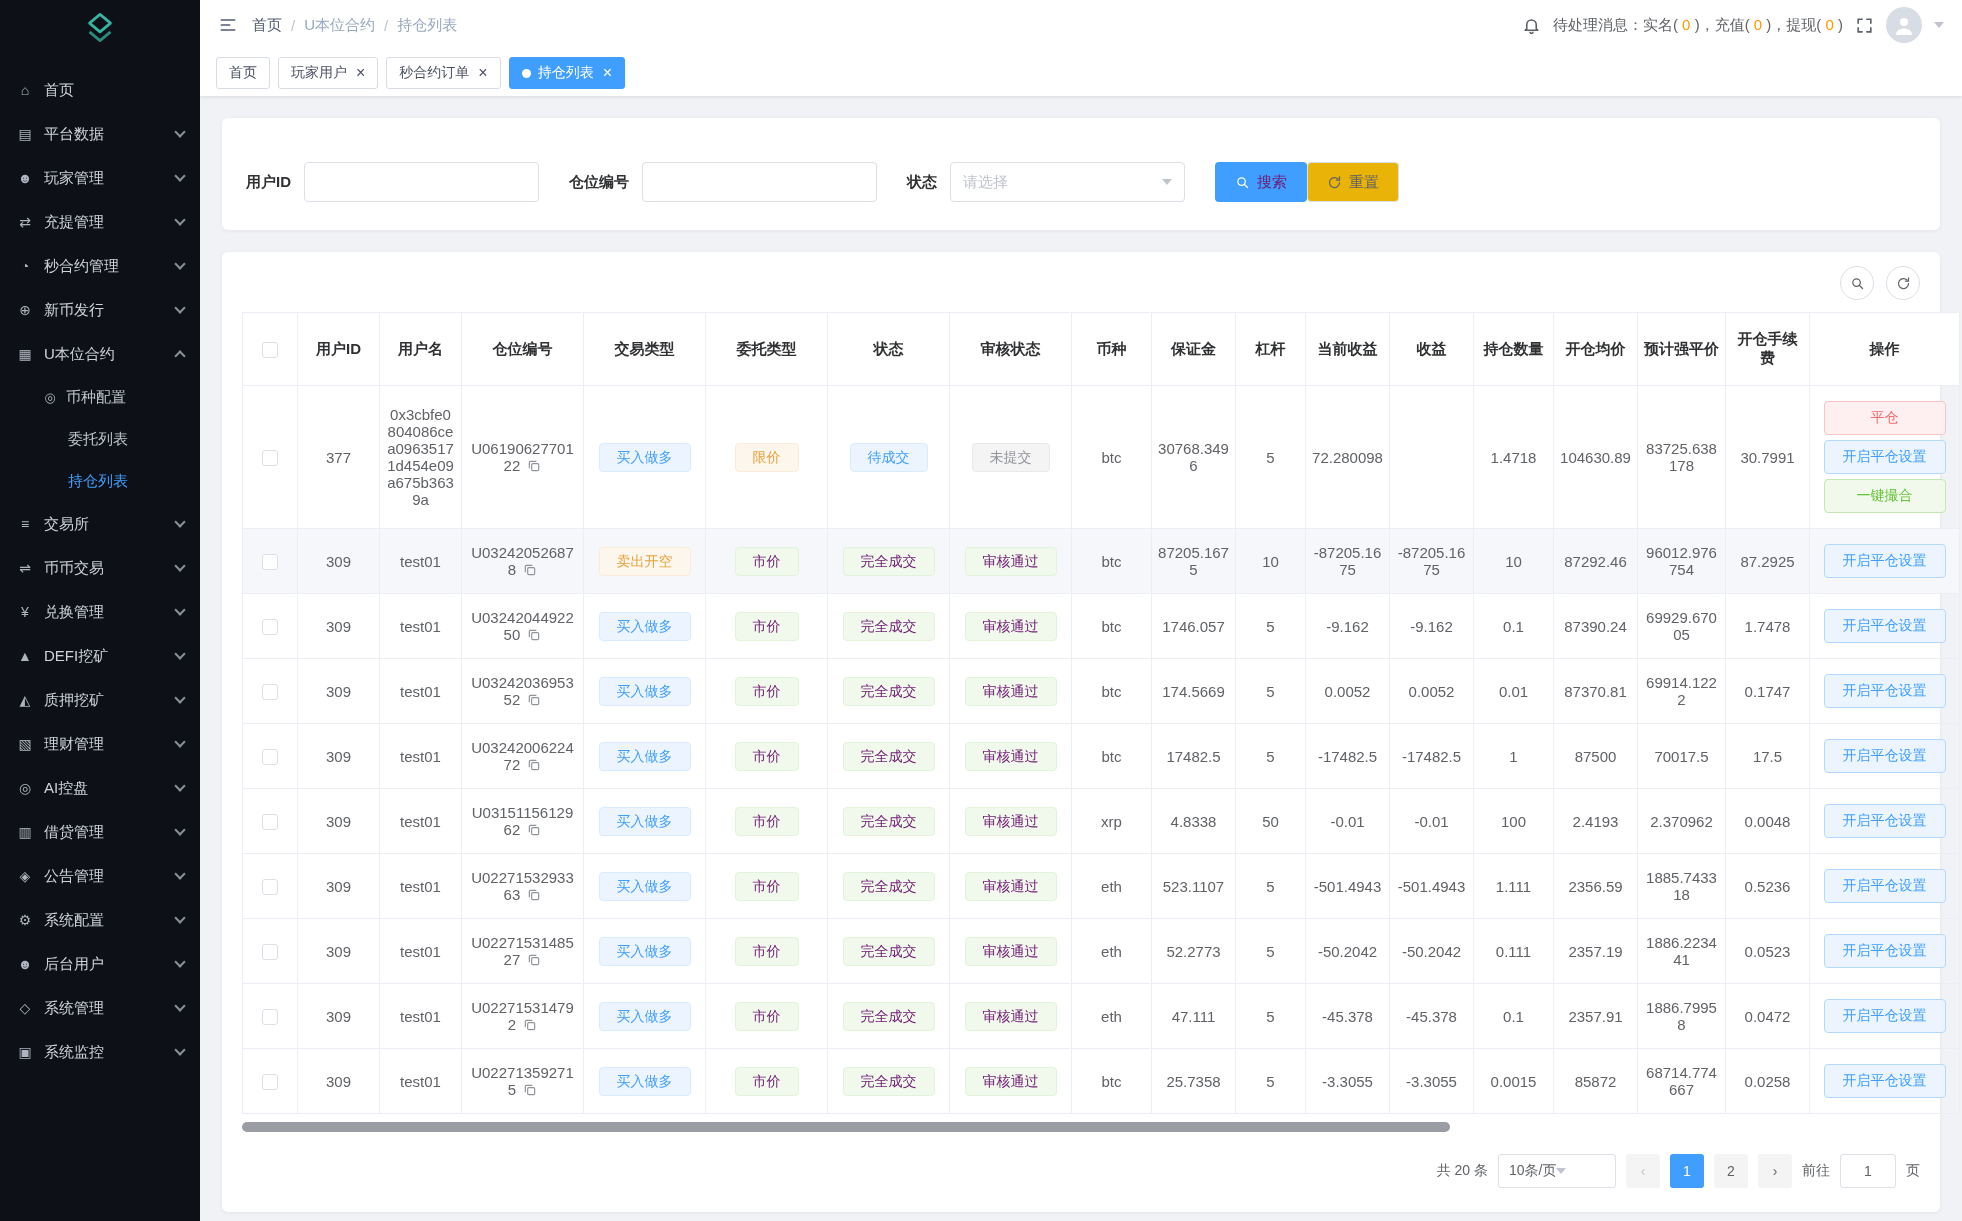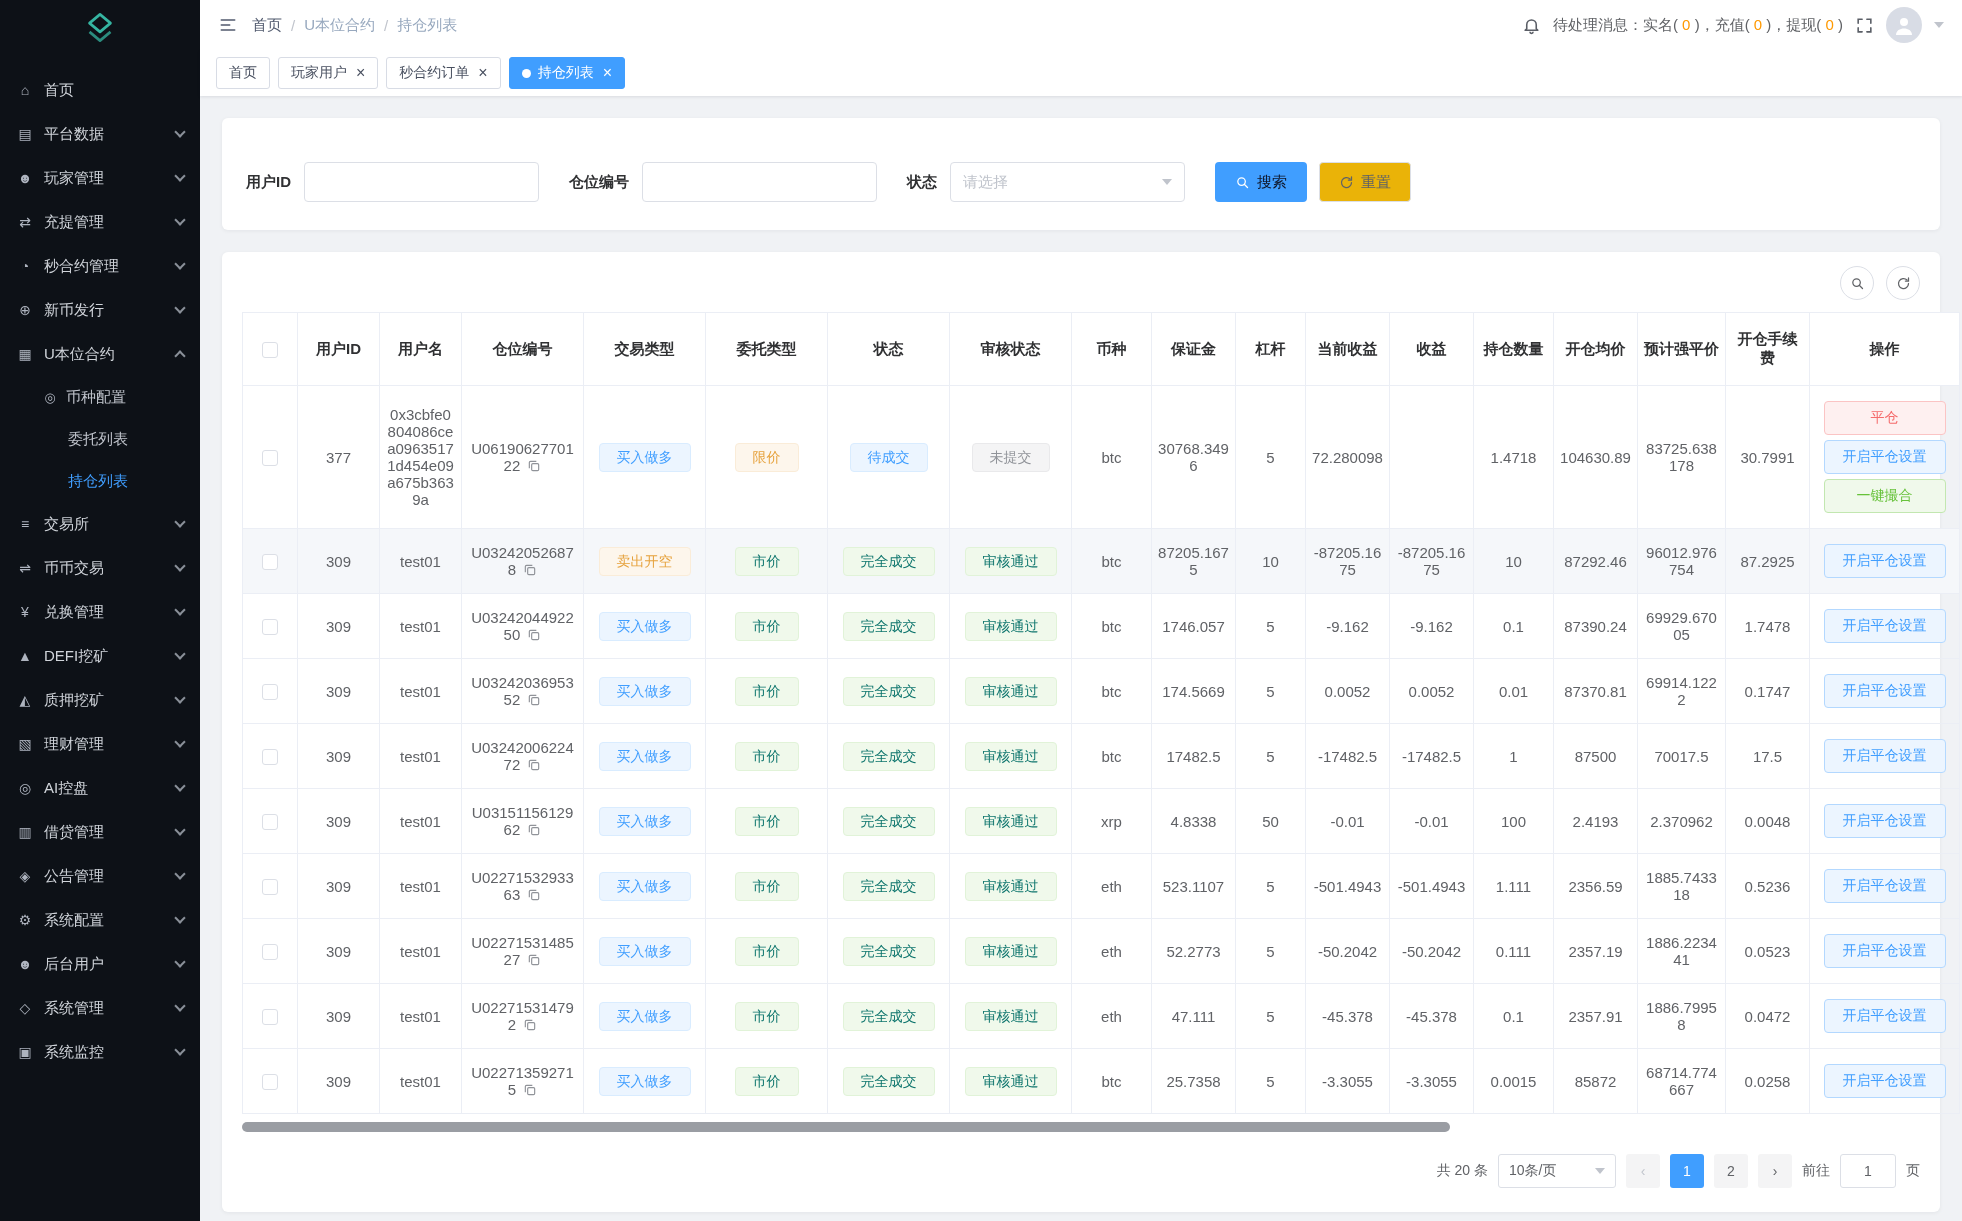--- a/index.html
+++ b/index.html
@@ -48,48 +48,48 @@
   .card-title{display:flex;align-items:center;gap:10px;font-size:19px;font-weight:bold;color:#17233d}
   .title-bar{width:5px;height:20px;background:#2d8cf0;border-radius:2px;display:inline-block}
   .form-row{display:flex;align-items:center;margin-top:24px}
   .form-item{display:flex;align-items:center;gap:13px;margin-right:30px}
   .form-item label{font-size:15px;font-weight:bold;color:#303133;white-space:nowrap}
   .input{width:235px;height:40px;border:1px solid #dcdfe6;border-radius:4px;background:#fff;font-size:15px;color:#606266;padding:0 12px;outline:none}
   .selectbox{width:235px;height:40px;border:1px solid #dcdfe6;border-radius:4px;background:#fff;font-size:15px;display:flex;align-items:center;justify-content:space-between;padding:0 12px;cursor:pointer}
   .ph{color:#c0c4cc}
   .sel-caret{width:0;height:0;border-left:5px solid transparent;border-right:5px solid transparent;border-top:6px solid #c0c4cc}
   .btn{height:40px;padding:0 19px;border-radius:4px;font-size:15px;display:inline-flex;align-items:center;gap:7px;cursor:pointer;border:1px solid transparent}
-  .btn-blue{background:#409eff;color:#0f172a;margin-right:12px}
+  .btn-blue{background:#409eff;color:#701a75;}
   .btn-plain{background:#eab308;border-color:#dcdfe6;color:#606266}
 
   
   .table-card{margin-top:22px;padding:14px 20px 24px}
   .table-toolbar{display:flex;justify-content:flex-end;gap:12px}
   .circle-btn{width:34px;height:34px;border-radius:50%;border:1px solid #dcdfe6;background:#fff;display:flex;align-items:center;justify-content:center;cursor:pointer}
   .table-wrap{margin-top:12px}
   table{width:100%;border-collapse:collapse;table-layout:fixed;font-size:15px;color:#606266}
   th,td{border:1px solid #ebeef5;padding:10px 6px;text-align:center;word-break:break-all;vertical-align:middle}
   th{color:#303133;font-weight:bold;padding:17px 6px;background:#fff}
   tr.hl td{background:#f5f7fa}
   .checkbox{display:inline-block;width:16px;height:16px;border:1px solid #dcdfe6;border-radius:3px;background:#fff;vertical-align:middle;cursor:pointer}
   .tag{display:inline-block;padding:0 17px;height:29px;line-height:27px;border-radius:4px;font-size:14px;border:1px solid;white-space:nowrap}
   .tag.primary{color:#409eff;background:#ecf5ff;border-color:#d9ecff}
-  .tag.success{color:#0f766e;background:#f0f9eb;border-color:#e1f3d8}
+  .tag.success{color:#701a75;background:#f0f9eb;border-color:#e1f3d8}
   .tag.warning{color:#e6a23c;background:#fdf6ec;border-color:#faecd8}
   .tag.info{color:#909399;background:#f4f4f5;border-color:#e9e9eb}
   .abtn{display:block;margin:5px auto;min-width:122px;height:34px;border-radius:4px;font-size:14px;cursor:pointer;border:1px solid;padding:0 10px}
   .abtn.danger{background:#fef0f0;border-color:#fbc4c4;color:#f56c6c}
   .abtn.primary{background:#ecf5ff;border-color:#b3d8ff;color:#409eff}
   .abtn.success{background:#f0f9eb;border-color:#c2e7b0;color:#67c23a}
   .copy-ico{vertical-align:-2px;margin-left:3px;cursor:pointer}
   .hscrollbar{height:10px;background:#9a9da3;border-radius:5px;width:72%;margin-top:8px;cursor:pointer}
 
   
   .pagination{display:flex;align-items:center;justify-content:flex-end;gap:10px;margin-top:22px;font-size:14px;color:#606266}
-  .pg-select{width:118px;height:34px;border:1px solid #dcdfe6;border-radius:3px;display:flex;align-items:center;justify-content:space-between;padding:0 10px;cursor:pointer;color:#606266}
+  .pg-select{width:118px;height:34px;border:1px solid #dcdfe6;border-radius:3px;display:flex;align-items:center;justify-content:flex-start;padding:0 10px;cursor:pointer;color:#606266}
   .pg-btn{min-width:34px;height:34px;border:none;background:#f4f4f5;border-radius:3px;font-size:14px;color:#606266;cursor:pointer;display:inline-flex;align-items:center;justify-content:center}
   .pg-btn.active{background:#409eff;color:#fff}
   .pg-btn.disabled{color:#c0c4cc}
   .goto-input{width:56px;height:34px;border:1px solid #dcdfe6;border-radius:3px;text-align:center;font-size:14px;color:#606266;outline:none}
 </style>
 </head>
 <body>
 
 <div class="app">
 

